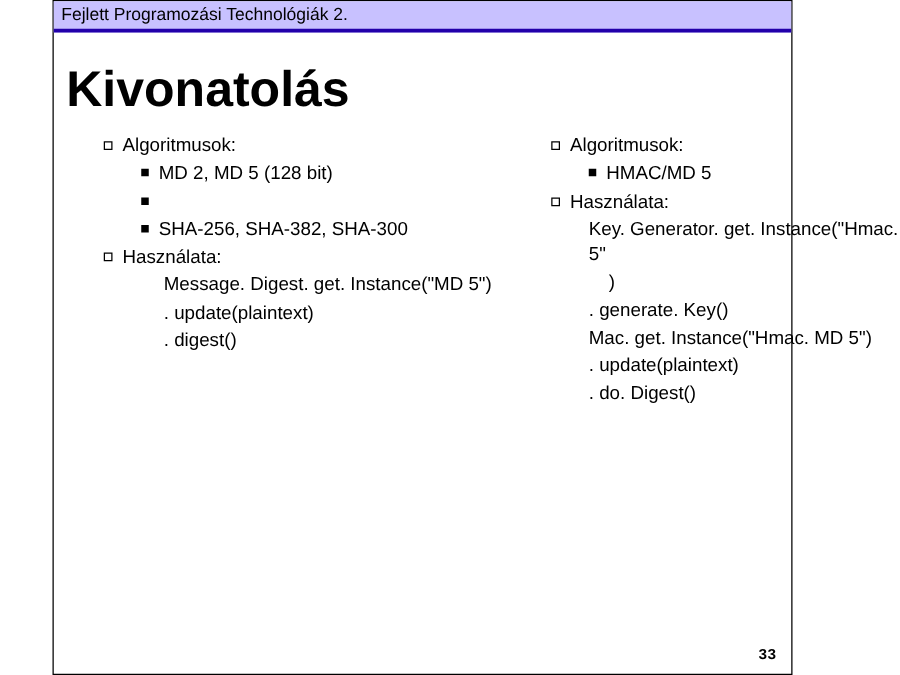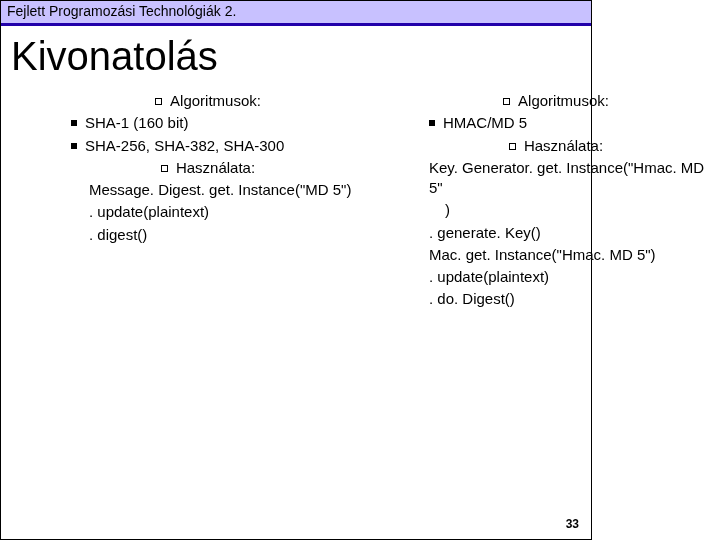--- a/index.html
+++ b/index.html
@@ -1,78 +1,81 @@
 <!DOCTYPE html>
 <html><head>
 <meta charset="utf-8">
 <style>
   * { box-sizing: border-box; margin: 0; padding: 0; }
   html, body { width: 720px; height: 540px; font-family: Arial, Helvetica, sans-serif; background: #fff; color: #000; }
-  .slide { width: 592px; height: 540px; position: relative; border: 1px solid #000; }
+  .slide { width: 592px; height: 540px; position: relative; border: 1px solid #000; margin-left: 42px; }
   .header-bar {
     background: #c8c1ff;
     border-bottom: 3px solid #2200aa;
     padding: 2px 6px 4px 6px;
     font-size: 14px;
   }
   .title {
     font-size: 40px;
-    font-weight: 400;
-    padding: 8px 10px 10px 10px;
+    font-weight: 700;
+    padding: 24px 10px 10px 10px;
   }
   .body {
     position: relative;
     width: 100%;
     padding: 0 10px;
   }
   .col {
     position: absolute;
     top: 0;
     font-size: 15px;
     line-height: 1.35;
   }
   .col-left  { left: 14px;  width: 360px; }
   .col-right { left: 372px; width: 340px; }
   .bul-sq   { display:inline-block; width:8px; height:8px; background:#000; margin-right:10px; vertical-align:1px; }
   .bul-sq-s { display:inline-block; width:6px; height:6px; background:#000; margin-right:8px;  vertical-align:2px; }
   .bul-open { display:inline-block; width:7px; height:7px; border:1px solid #000; margin-right:8px; vertical-align:1px; }
   .lvl1 { margin-left: 0;   margin-top: 2px; }
-  .lvl2 { margin-left: 26px; margin-top: 2px; text-align: center; }
+  .lvl2 { margin-left: 26px; margin-top: 2px; }
   .lvl3 { margin-left: 56px; margin-top: 2px; }
   .code { margin-left: 74px; margin-top: 2px; }
   .code-r { margin-left: 56px; margin-top: 2px; }
   .under { text-decoration: underline; }
   .pagenum {
     position: absolute;
     right: 12px;
     bottom: 8px;
     font-size: 12px;
     font-weight: bold;
-    font-family: Liberation Sans, sans-serif;
+    font-family: Liberation Mono, monospace;
   }
 </style>
 </head>
 <body>
 
 <div class="slide">
 
   <div class="header-bar">
     <span>Fejlett Programozási Technológiák 2.</span>
   </div>
 
   <div class="title">Kivonatolás</div>
 
   <div class="body">
 
     <div class="col col-left">
       <div class="lvl2">
         <span class="bul-open"></span><span>Algoritmusok:</span>
       </div>
       <div class="lvl3">
-        <span class="bul-sq-s"></span><span>SHA-1 (160 bit)</span>
+        <span class="bul-sq-s"></span><span>MD 2, MD 5 (128 bit)</span>
+      </div>
+      <div class="lvl3">
+        <span class="bul-sq-s"></span>
       </div>
       <div class="lvl3">
         <span class="bul-sq-s"></span><span>SHA-256, SHA-382, SHA-300</span>
       </div>
       <div class="lvl2">
         <span class="bul-open"></span><span>Használata:</span>
       </div>
       <div class="code">Message. Digest. get. Instance("MD 5")</div>
       <div class="code">. update(plaintext)</div>
       <div class="code">. digest()</div>

